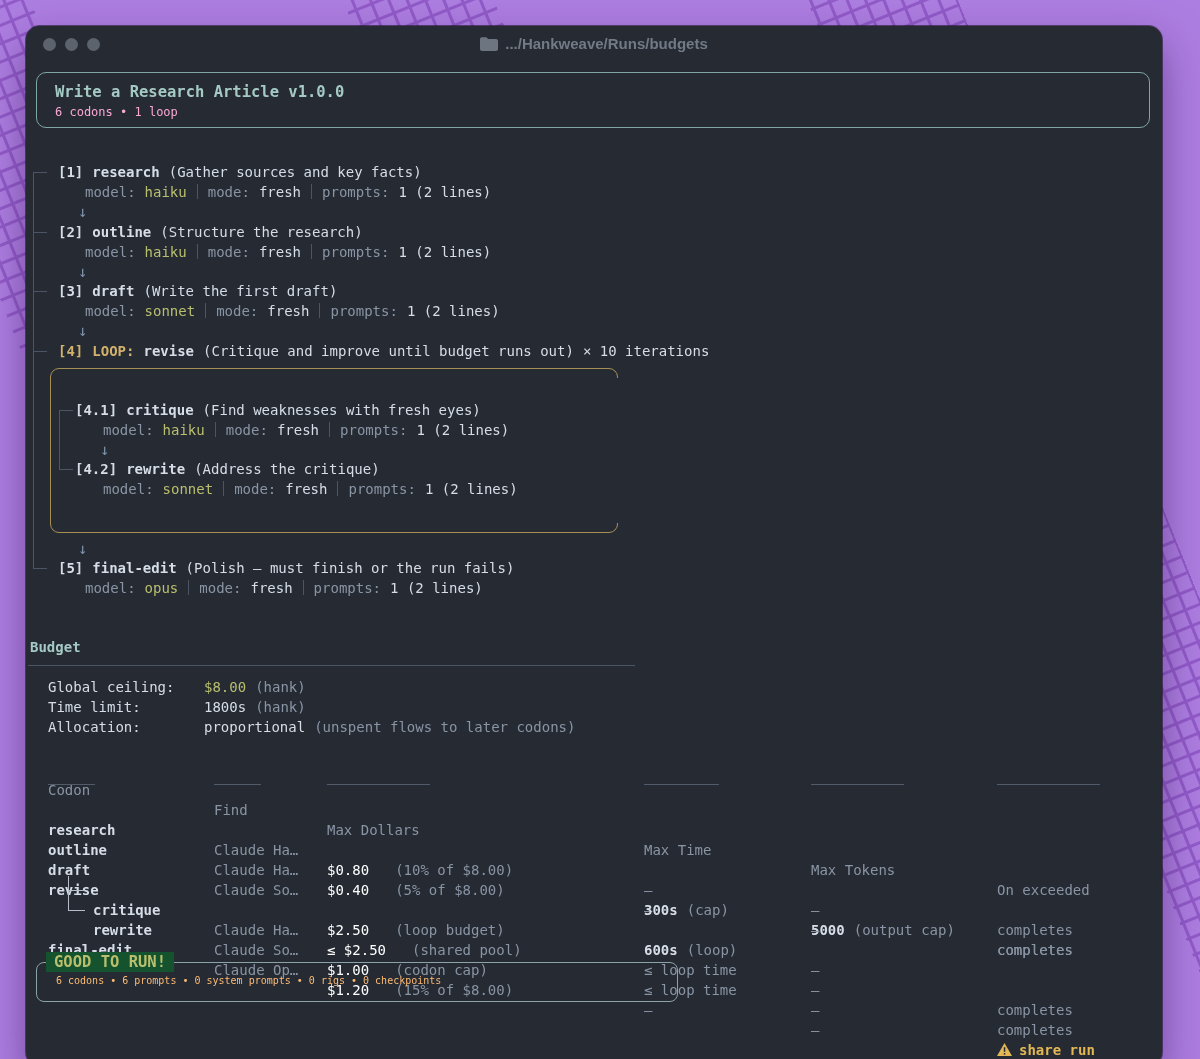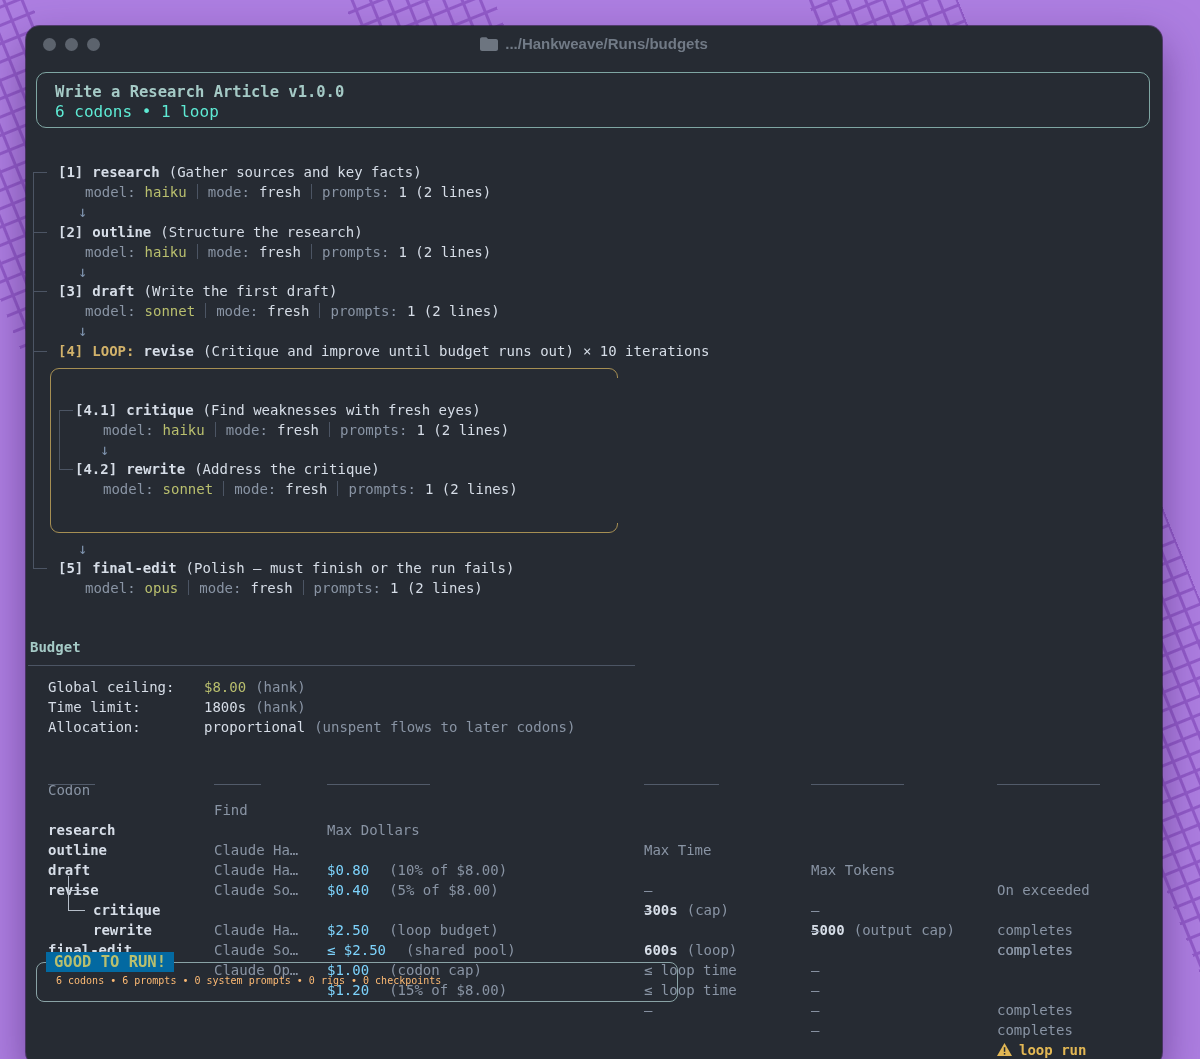--- a/index.html
+++ b/index.html
@@ -30,45 +30,45 @@
   .teal{color:#a5cac6}
   .idx{font-weight:700;margin-right:9px}
   .cname{font-weight:700;margin-right:9px}
   .sep{display:inline-block;width:1px;height:15px;background:#4c5564;margin:0 10px;vertical-align:-2px;}
   .arrow{color:#7e93ad;font-size:15.5px}
 
   
   .header-card{position:absolute;left:10px;top:46px;width:1114px;height:56px;border:1px solid #7fa6a3;
     border-radius:10px;padding:9px 0 0 18px;box-sizing:border-box;}
   .hc-title{font-size:15.5px;font-weight:700;color:#a5cac6;line-height:20px;white-space:pre;}
-  .hc-sub{font-size:16px;color:#5eead4;line-height:20px;white-space:pre;}
+  .hc-sub{font-size:12px;color:#f9a8d4;line-height:20px;white-space:pre;}
 
   
   .vline,.hline{position:absolute;background:#4c5564;}
   .vline{width:1px}.hline{height:1px}
   .loop-box{position:absolute;left:24px;top:342px;width:566px;height:163px;border:1px solid #a68f53;border-radius:9px;}
   .loop-box::after{content:"";position:absolute;top:9px;bottom:9px;right:-1px;width:1px;background:#262b33;}
 
   
   .hr{position:absolute;height:1px;background:#4c5564;}
   .thu{position:absolute;height:1px;background:#525b6a;}
   .c0{position:absolute;left:22px}.c0s{position:absolute;left:67px}
   .c1{position:absolute;left:188px}.c2{position:absolute;left:301px}
   .c3{position:absolute;left:618px}.c4{position:absolute;left:785px}.c5{position:absolute;left:971px}
   .val{font-weight:700}
   .val:not(:empty)+.note{margin-left:9px}
-  .dval{color:#7dd3fc}
-  .dval:not(:empty)+.note{margin-left:20px}
+  .dval{color:#ffffff}
+  .dval:not(:empty)+.note{margin-left:26px}
   .telbow{background:#b6bec9;position:absolute;}
   .warn{color:#e2b754;font-weight:700}
   .warn-ico{display:inline-block;vertical-align:-1px;margin-right:7px}
 
   
   .footer-box{position:absolute;left:10px;top:936px;width:640px;height:38px;border:1px solid #8aa3a6;border-radius:8px;}
-  .footer-status{position:absolute;left:20px;top:926px;height:20px;line-height:20px;background:#0369a1;
+  .footer-status{position:absolute;left:20px;top:926px;height:20px;line-height:20px;background:#14532d;
     padding:0 8px;font-size:15.5px;font-weight:700;color:#b9bf6e;white-space:pre;}
   .footer-sum{position:absolute;left:30px;top:945px;height:20px;line-height:20px;font-size:10px;color:#fdba74;white-space:pre;}
 </style>
 </head>
 <body>
 
 <div class="bg-pattern"></div>
 
 <div class="window">
 
@@ -213,21 +213,21 @@
     <div class="abs" style="left:0;top:894px;width:100%">
       <span class="c0 b">final-edit</span>
       <span class="c1 note">Claude Op…</span>
       <span class="c2"><span class="dval">$1.20</span><span class="note">(15% of $8.00)</span></span>
       <span class="c3"><span class="val"></span><span class="note">–</span></span>
       <span class="c4"><span class="val"></span><span class="note">–</span></span>
       <span class="c5 warn"><svg class="warn-ico" width="15" height="13" viewBox="0 0 15 13">
             <path fill="#e2b754" d="M7.5 0 15 13H0Z"></path>
             <rect x="6.8" y="4.2" width="1.5" height="4.6" fill="#262b33"></rect>
             <rect x="6.8" y="10" width="1.5" height="1.6" fill="#262b33"></rect>
-          </svg><span>loop run</span></span>
+          </svg><span>share run</span></span>
     </div>
   </div>
 
   <div class="footer-box"></div>
   <div class="footer-status">GOOD TO RUN!</div>
   <div class="footer-sum">6 codons • 6 prompts • 0 system prompts • 0 rigs • 0 checkpoints</div>
 
 </div>
 
 </body></html>

